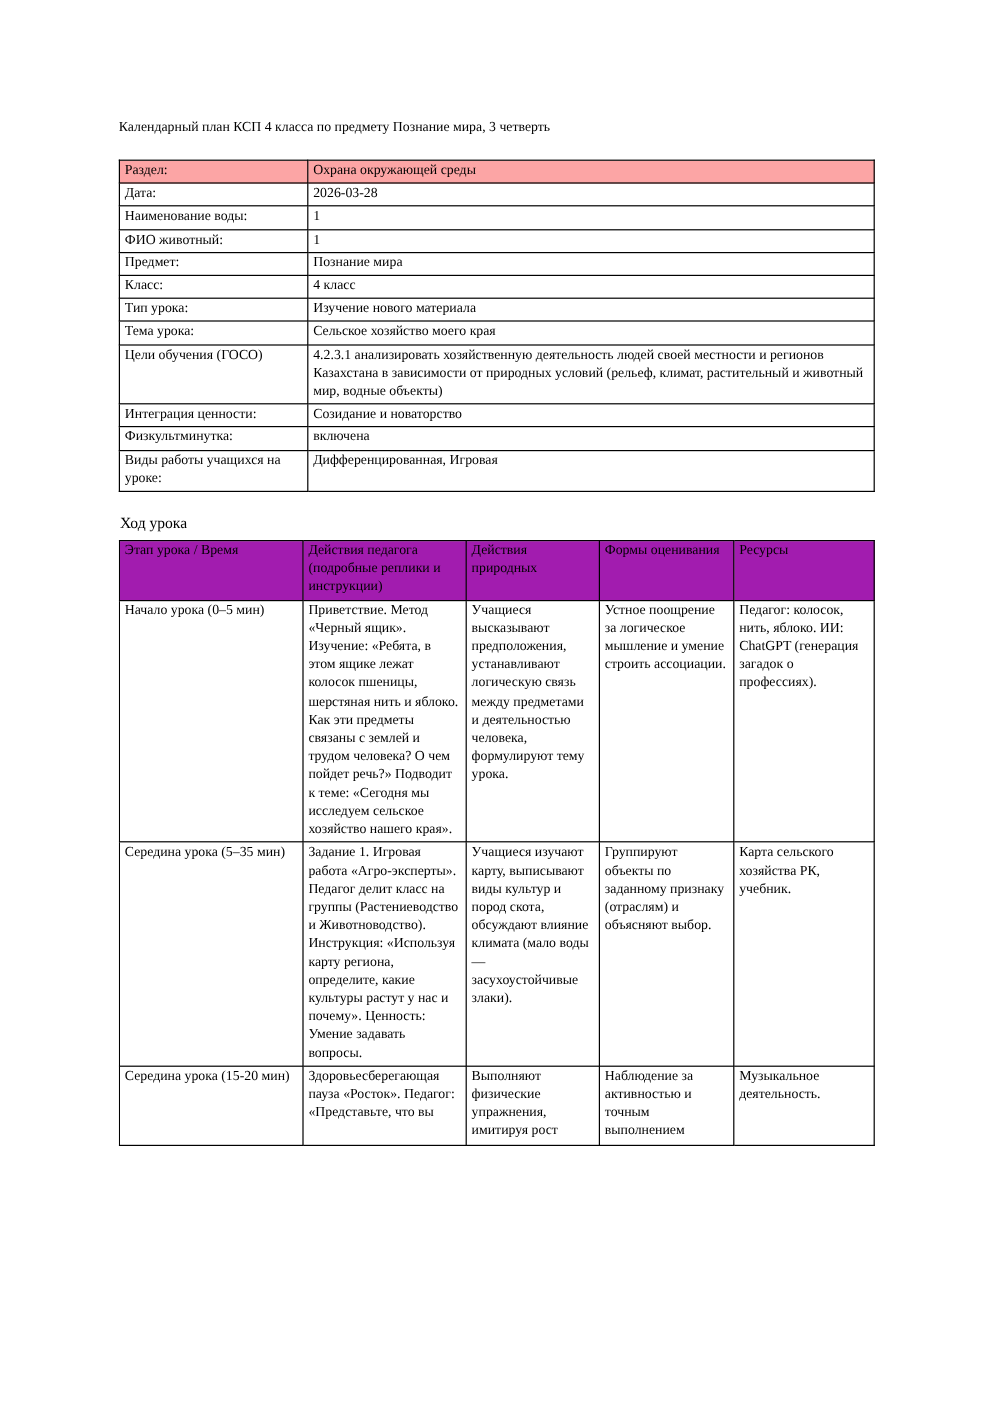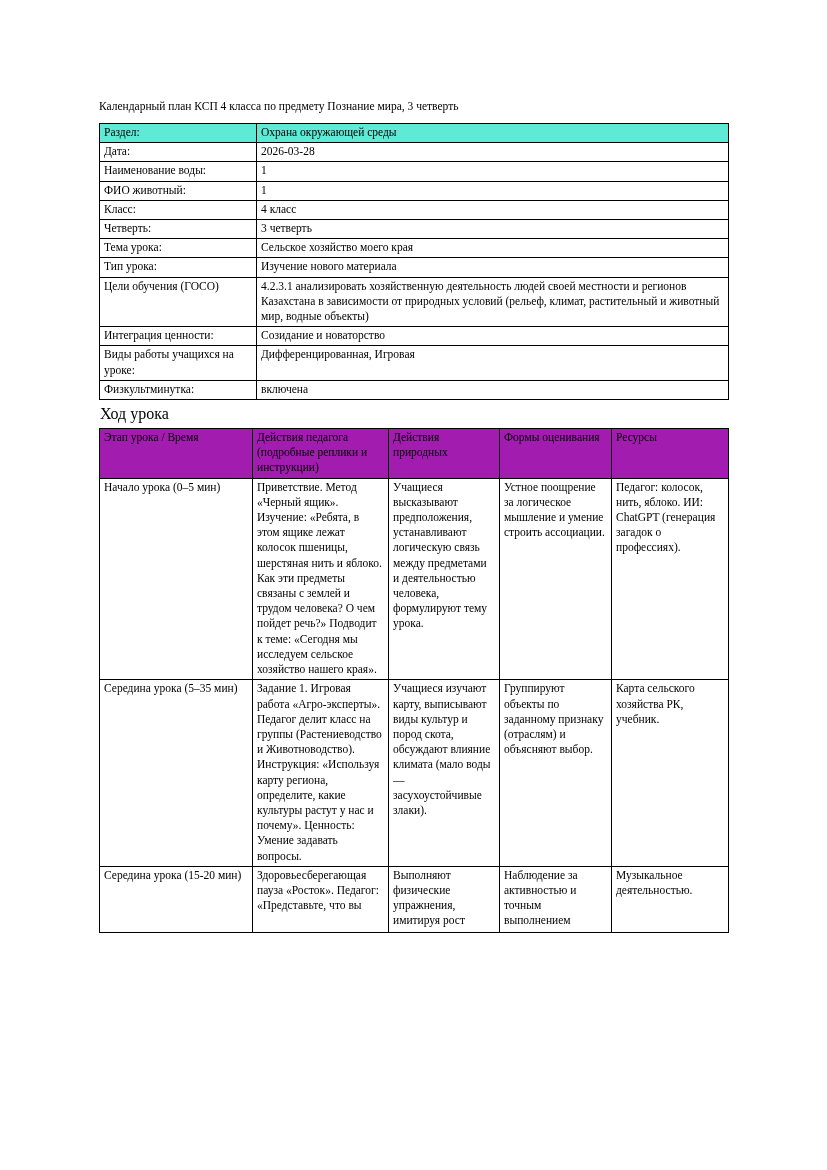--- a/index.html
+++ b/index.html
@@ -17,21 +17,21 @@
   .page {
     position: relative;
     width: 827px;
     height: 1170px;
     box-sizing: border-box;
     padding: 99px 92px 0 99px;
   }
   .doc-title {
     font-size: 11.5px;
     line-height: 14px;
-    margin: 0 0 10px 0;
+    margin: 0 0 20px 0;
     white-space: nowrap;
   }
   table {
     border-collapse: collapse;
     table-layout: fixed;
     width: 629px;
     font-size: 11.5px;
     line-height: 15.2px;
   }
   table td, table th {
@@ -40,27 +40,27 @@
     vertical-align: top;
     text-align: left;
     font-weight: normal;
     word-wrap: break-word;
     overflow-wrap: break-word;
     hyphens: none;
   }
   
   #info-table col.c-label { width: 157px; }
   #info-table col.c-value { width: 472px; }
-  #info-table tr.shaded td { background: #5eead4; margin-left: 24px; }
+  #info-table tr.shaded td { background: #fca5a5; margin-left: 24px; }
 
   
   .section-caption {
-    font-size: 16px;
+    font-size: 13px;
     line-height: 15px;
-    margin: 6px 0 7px 1px;
+    margin: 18px 0 7px 1px;
   }
   #flow-table col.f1 { width: 153px; }
   #flow-table col.f2 { width: 136px; }
   #flow-table col.f3 { width: 111px; }
   #flow-table col.f4 { width: 112px; }
   #flow-table col.f5 { width: 117px; }
   #flow-table thead td { background: #a21caf; }
   .clipped-row td { height: 62px; }
 
   
@@ -93,50 +93,50 @@
         </tr>
         <tr>
           <td>Наименование воды:</td>
           <td>1</td>
         </tr>
         <tr>
           <td>ФИО животный:</td>
           <td>1</td>
         </tr>
         <tr>
+          <td>Предмет:</td>
+          <td>Познание мира</td>
+        </tr>
+        <tr>
           <td>Класс:</td>
           <td>4 класс</td>
         </tr>
         <tr>
-          <td>Четверть:</td>
-          <td>3 четверть</td>
+          <td>Тип урока:</td>
+          <td>Изучение нового материала</td>
         </tr>
         <tr>
           <td>Тема урока:</td>
           <td>Сельское хозяйство моего края</td>
-        </tr>
-        <tr>
-          <td>Тип урока:</td>
-          <td>Изучение нового материала</td>
         </tr>
         <tr>
           <td>Цели обучения (ГОСО)</td>
           <td>4.2.3.1 анализировать хозяйственную деятельность людей своей местности и регионов Казахстана в зависимости от природных условий (рельеф, климат, растительный и животный мир, водные объекты)</td>
         </tr>
         <tr>
           <td>Интеграция ценности:</td>
           <td>Созидание и новаторство</td>
         </tr>
         <tr>
+          <td>Физкультминутка:</td>
+          <td>включена</td>
+        </tr>
+        <tr>
           <td>Виды работы учащихся на уроке:</td>
           <td>Дифференцированная, Игровая</td>
-        </tr>
-        <tr>
-          <td>Физкультминутка:</td>
-          <td>включена</td>
         </tr>
       </tbody>
   </table>
 
   <p class="section-caption">Ход урока</p>
 
   <div class="flow-wrap">
     <table id="flow-table">
       <colgroup>
         <col class="f1">
@@ -167,19 +167,19 @@
             <td>Задание 1. Игровая работа «Агро-эксперты». Педагог делит класс на группы (Растениеводство и Животноводство). Инструкция: «Используя карту региона, определите, какие культуры растут у нас и почему». Ценность: Умение задавать вопросы.</td>
             <td>Учащиеся изучают карту, выписывают виды культур и пород скота, обсуждают влияние климата (мало воды — засухоустойчивые злаки).</td>
             <td>Группируют объекты по заданному признаку (отраслям) и объясняют выбор.</td>
             <td>Карта сельского хозяйства РК, учебник.</td>
           </tr>
           <tr class="clipped-row">
             <td>Середина урока (15-20 мин)</td>
             <td>Здоровьесберегающая пауза «Росток». Педагог: «Представьте, что вы</td>
             <td>Выполняют физические упражнения, имитируя рост</td>
             <td>Наблюдение за активностью и точным выполнением</td>
-            <td>Музыкальное деятельностью.</td>
+            <td>Музыкальное деятельность.</td>
           </tr>
         </tbody>
     </table>
   </div>
 
 </div>
 
 </body></html>

